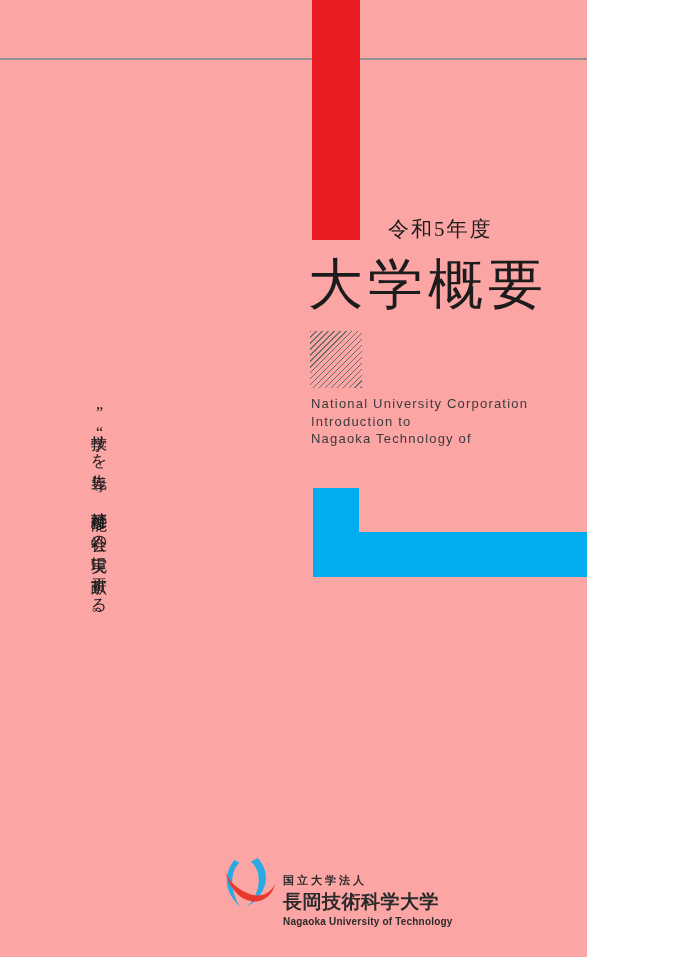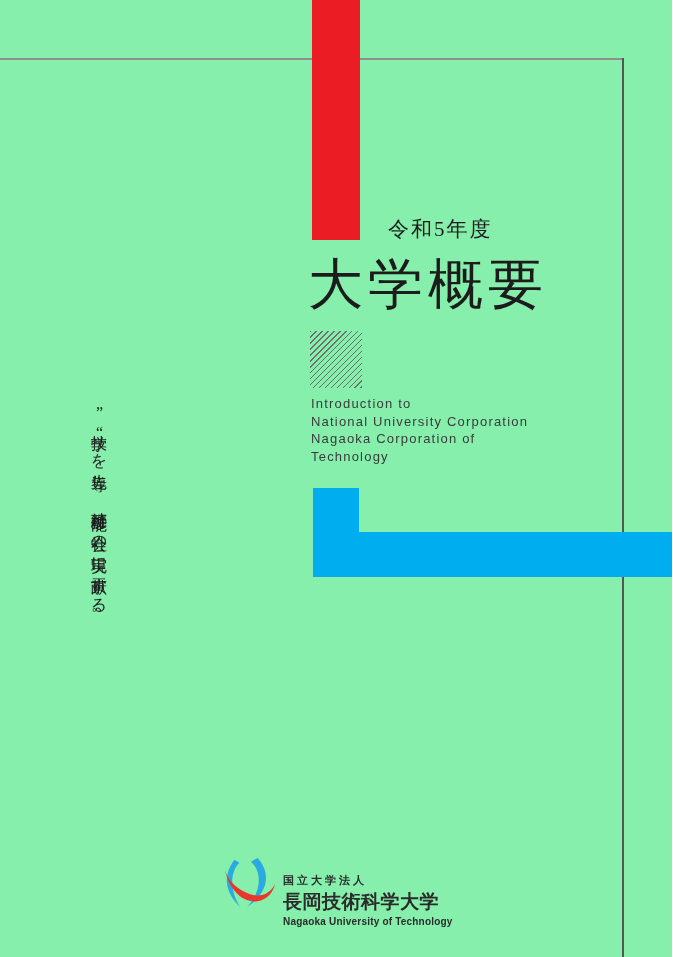--- a/index.html
+++ b/index.html
@@ -1,19 +1,19 @@
 <!DOCTYPE html>
 <html style="--red: #ec1c24; --blue: #00aeef; --frame-line: #8f8f8f;"><head>
 <meta charset="utf-8">
 <style>
   html,body{margin:0;padding:0;background:#ffffff;}
   #page{
     position:relative;
-    width:672px;height:957px;
-    background:#86efac;
+    width:587px;height:957px;
+    background:#fca5a5;
     overflow:hidden;
     font-family:"Liberation Sans","DejaVu Sans",sans-serif;
   }
   
   .top-line{position:absolute;left:0;top:58px;width:624px;height:2px;background:var(--frame-line,#8f8f8f);z-index:1;}
   .right-line{position:absolute;left:622px;top:58px;width:2px;height:899px;background:#555555;z-index:1;}
   
   .red-bar{position:absolute;left:312px;top:0;width:48px;height:240px;background:var(--red,#ec1c24);z-index:2;}
   .blue-bar-vert{position:absolute;left:313px;top:488px;width:46px;height:89px;background:var(--blue,#00aeef);z-index:3;}
   .blue-bar-horiz{position:absolute;left:313px;top:532px;width:360px;height:45px;background:var(--blue,#00aeef);z-index:3;}
@@ -71,24 +71,23 @@
   <div class="blue-bar-horiz"></div>
 
   <div class="fiscal-year">令和5年度</div>
 
   <div class="main-title">大学概要</div>
 
   <div class="hatch"></div>
 
 
   <div class="intro">
+    <div>National University Corporation</div>
     <div>Introduction to</div>
-    <div>National University Corporation</div>
-    <div>Nagaoka Corporation of</div>
-    <div>Technology</div>
+    <div>Nagaoka Technology of</div>
   </div>
 
   <div class="slogan">”技学“を先導し、持続可能な社会の実現に貢献する。</div>
 
   <div class="logo">
     <svg class="logo-mark" viewBox="0 0 60 56" xmlns="http://www.w3.org/2000/svg" aria-hidden="true">
       <path d="M16,4 C5,18 4,36 22,53 C11,36 11,17 21,7 Z" fill="#29abe2"></path>
       <path d="M40,2 C53,16 53,37 29,53 C44,38 45,16 33,6 Z" fill="#29abe2"></path>
       <path d="M6,14 C10,34 24,49 40,47 C50,45 56,38 58,29 C53,39 44,43 33,40 C19,35 9,26 6,14 Z" fill="#e8372c"></path>
     </svg>

